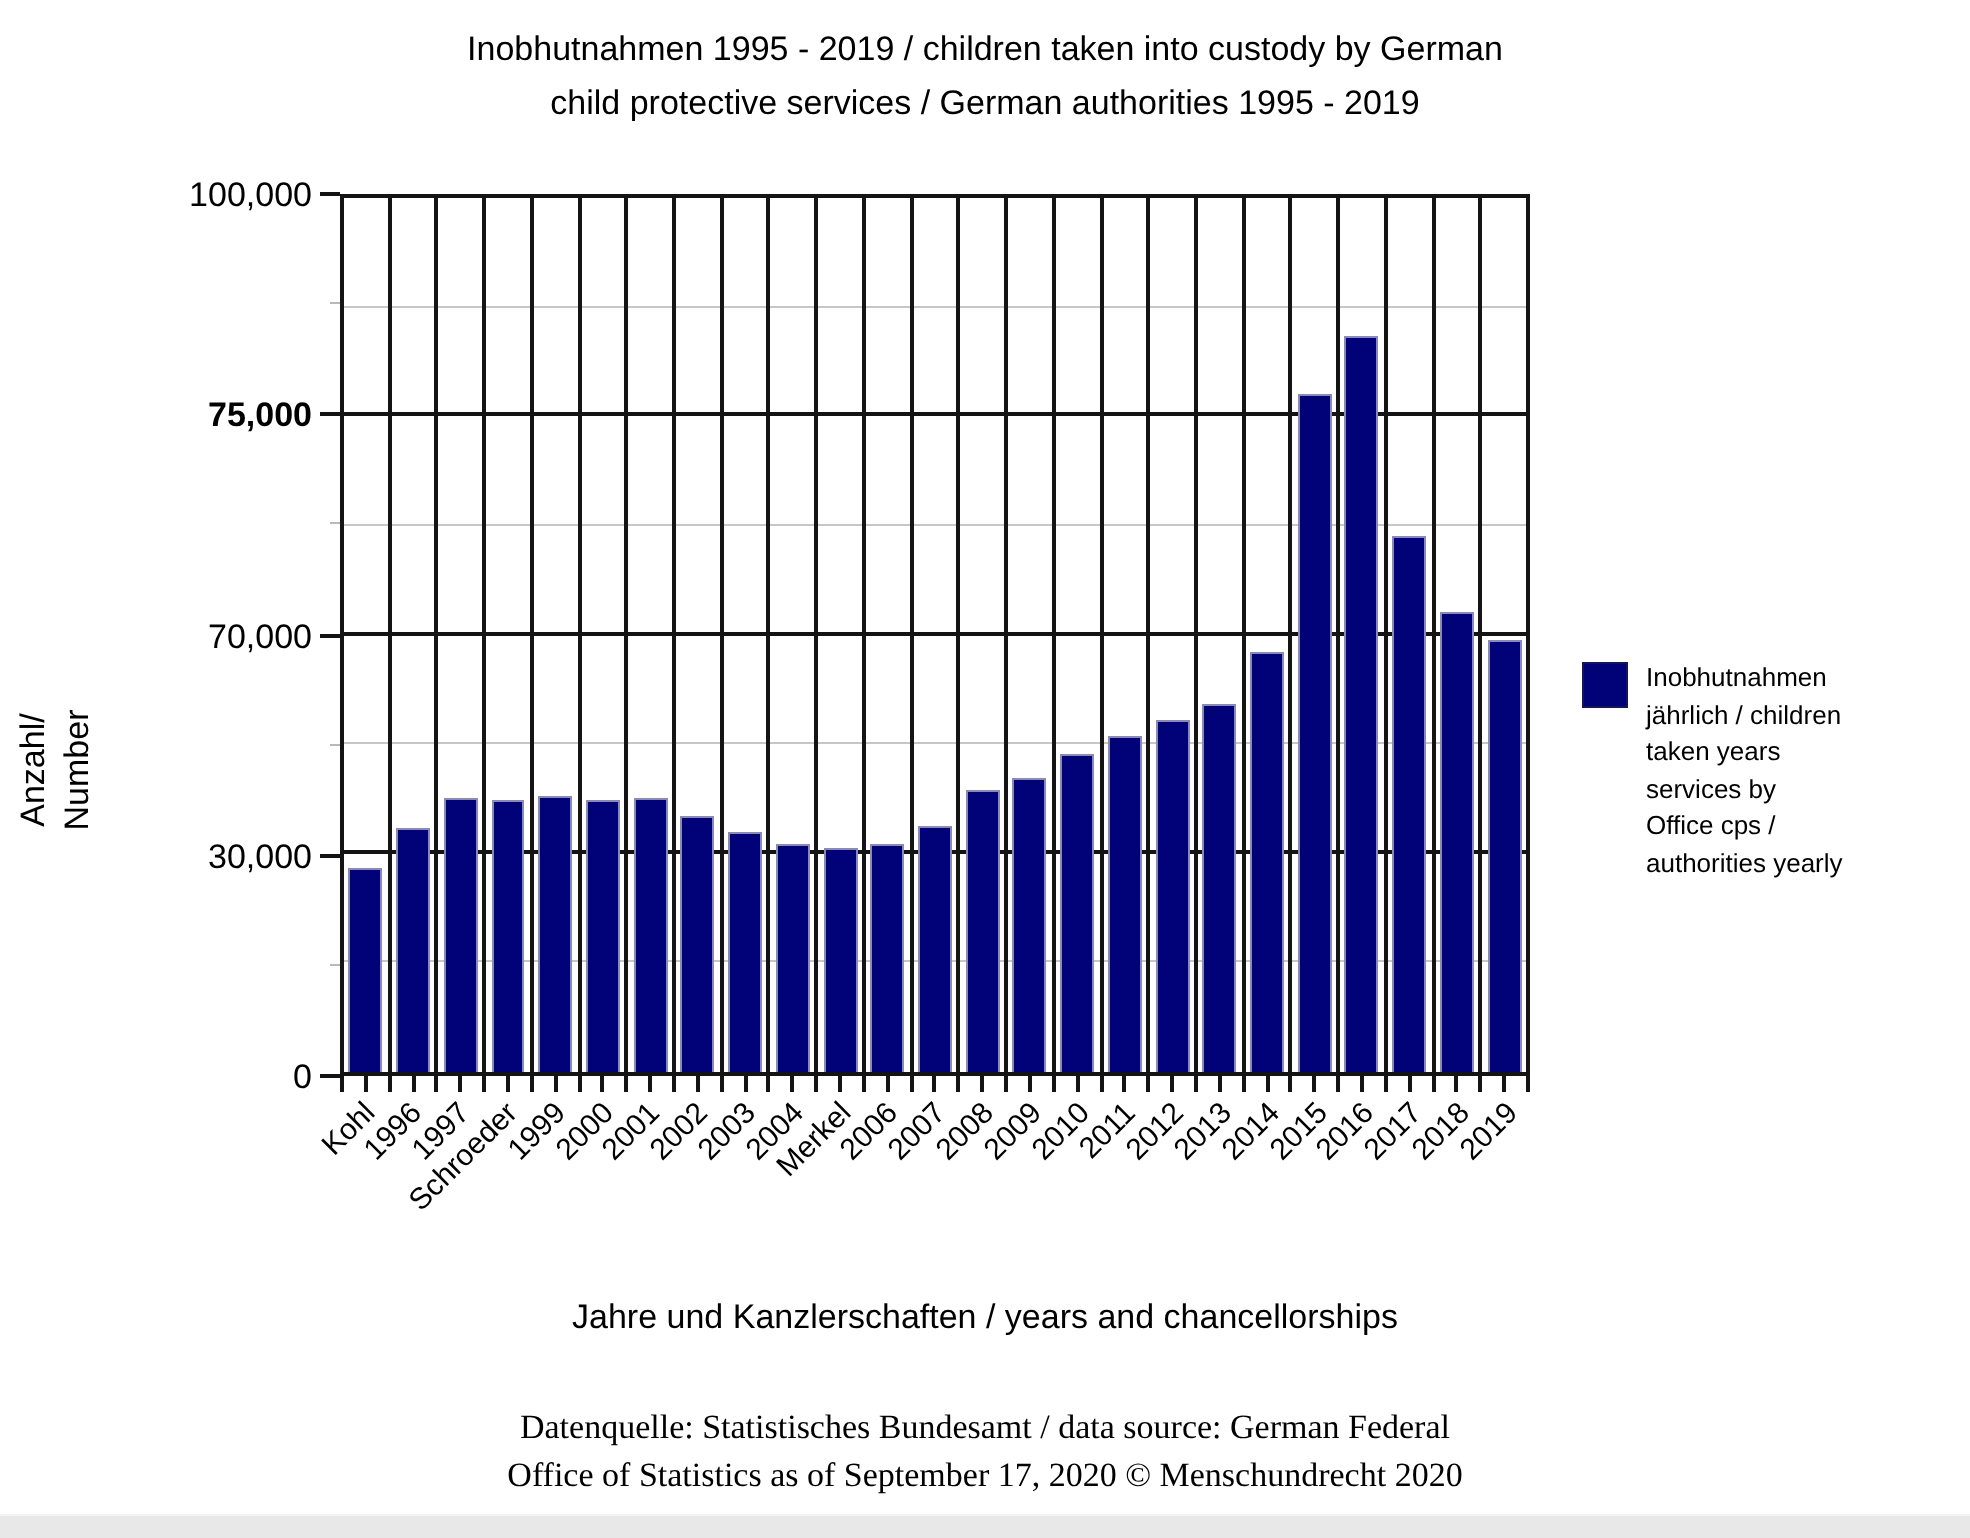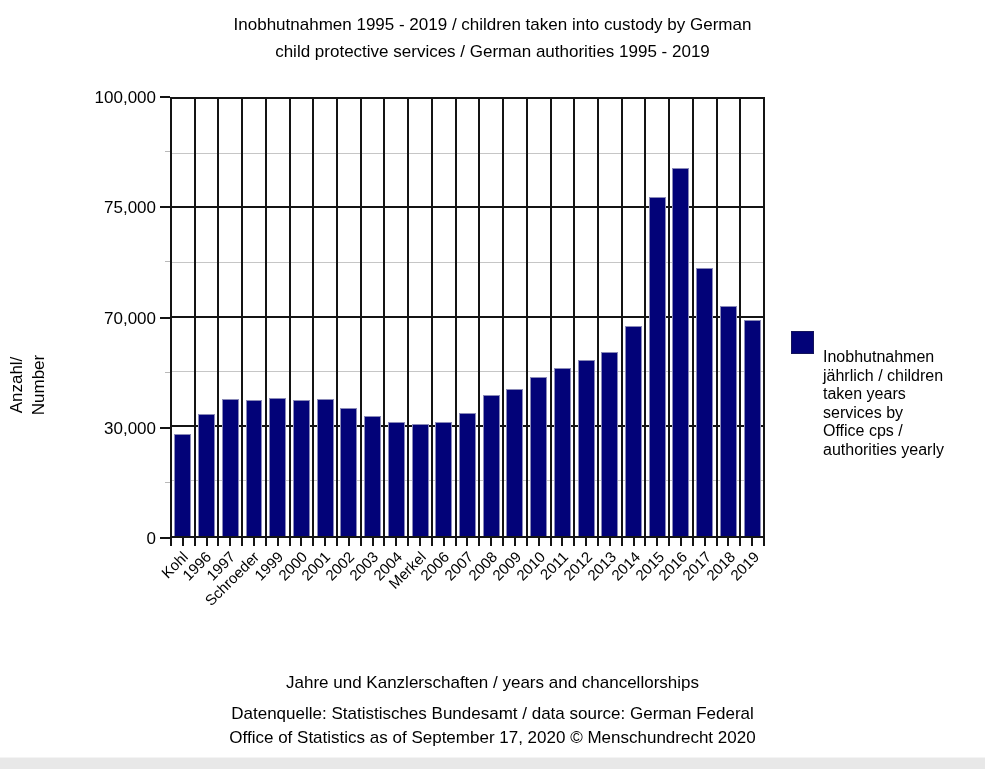--- a/index.html
+++ b/index.html
@@ -27,23 +27,23 @@
   .ylabel{position:absolute;right:0;width:100%;text-align:right;line-height:17px;}
   .xticks{position:absolute;left:170px;top:538px;width:595px;height:8px;display:flex;justify-content:space-between;}
   .xtick{width:2px;height:8px;background:#141414;}
   .xlabels{position:absolute;left:170px;top:538px;width:595px;height:100px;}
   .xanchor{position:absolute;top:0;width:0;height:0;}
   .xlab{position:absolute;right:3px;top:10px;white-space:nowrap;font-size:15px;
     transform:rotate(-45deg);transform-origin:100% 0;}
   .legend{position:absolute;left:789px;top:328px;width:190px;}
   .legend-swatch{position:absolute;left:2px;top:3px;width:23px;height:23px;
     background:#020278;border:1px solid #14145a;box-sizing:border-box;}
-  .legend-text{position:absolute;left:34px;top:20px;font-size:16px;line-height:18.6px;}
-  .x-title{position:absolute;top:649px;left:0;width:100%;text-align:center;font-size:17px;margin-top:24px;}
-  .caption{position:absolute;top:702px;left:0;width:100%;text-align:center;font-size:17px;line-height:24px;}
+  .legend-text{position:absolute;left:34px;top:2px;font-size:13px;line-height:18.6px;}
+  .x-title{position:absolute;top:649px;left:0;width:100%;text-align:center;font-size:17px;}
+  .caption{position:absolute;top:702px;left:0;width:100%;text-align:center;font-size:17px;line-height:24px;font-family:Liberation Serif, serif;}
   .scrollbar{position:absolute;left:0;top:757px;width:985px;height:12px;
     background:#e8e8e8;border-top:1px solid #f4f4f4;}
 </style>
 </head>
 <body>
 
 <div class="page">
 
   <div class="chart-title">
     <div>Inobhutnahmen 1995 - 2019 / children taken into custody by German</div>
@@ -52,21 +52,21 @@
 
   <div class="y-title">
     <div>Anzahl/</div>
     <div>Number</div>
   </div>
 
   <div class="ylabels">
       <div class="ylabel" style="top: calc(100% - 8px);">0</div>
       <div class="ylabel" style="top: calc(75% - 8px);">30,000</div>
       <div class="ylabel" style="top: calc(50% - 8px);">70,000</div>
-      <div class="ylabel" style="top: calc(25% - 8px);">75,000</div>
+      <div class="ylabel" style="top: calc(25% - 8px); font-weight: bold;">75,000</div>
       <div class="ylabel" style="top: calc(0% - 8px);">100,000</div>
     </div>
   <div class="yticks">
       <div class="ytick-major" style="top: calc(100% - 1px);"></div>
       <div class="ytick-minor" style="top: calc(87.5% - 1px);"></div>
       <div class="ytick-major" style="top: calc(75% - 1px);"></div>
       <div class="ytick-minor" style="top: calc(62.5% - 1px);"></div>
       <div class="ytick-major" style="top: calc(50% - 1px);"></div>
       <div class="ytick-minor" style="top: calc(37.5% - 1px);"></div>
       <div class="ytick-major" style="top: calc(25% - 1px);"></div>

